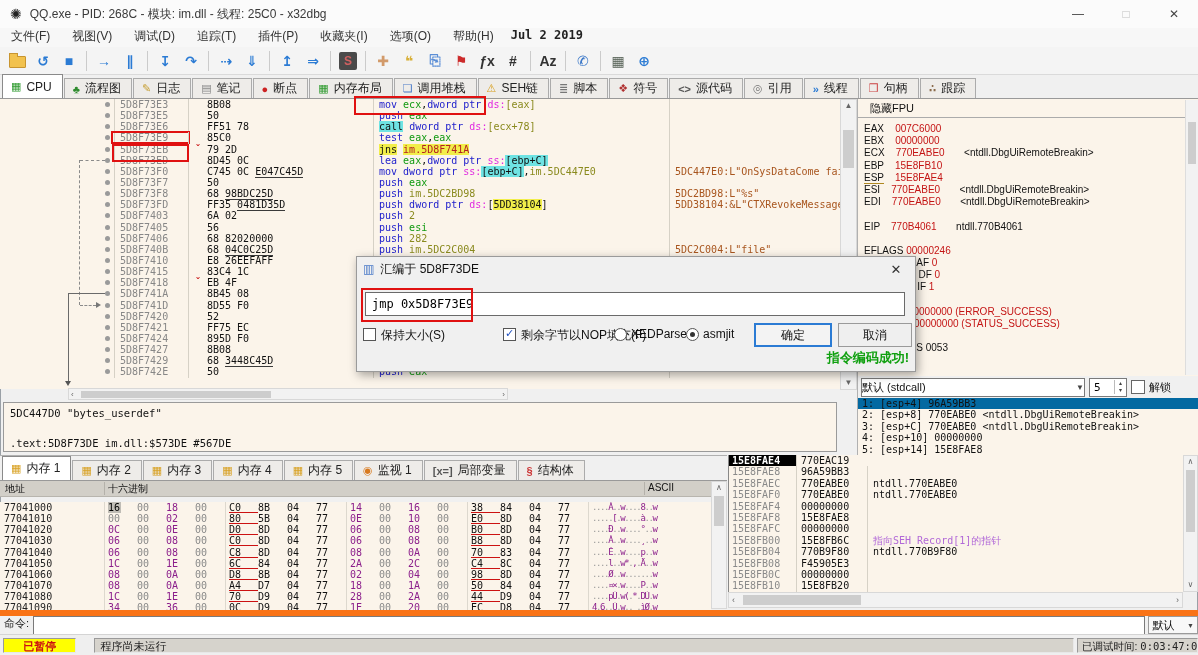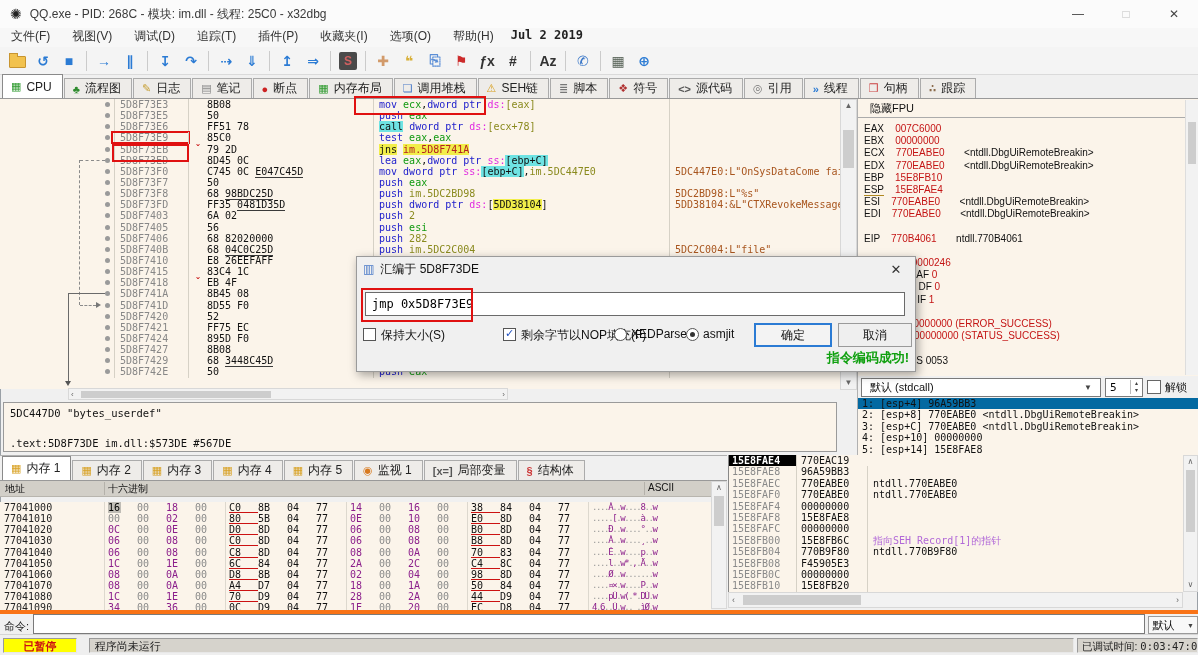--- a/index.html
+++ b/index.html
@@ -84,21 +84,21 @@
   #registers{position:absolute;left:857px;top:99px;width:341px;height:277px;background:#fbf4ea;
              border-left:1px solid #b0b0b0;box-sizing:border-box;overflow:hidden}
   #rheader{height:18px;line-height:18px;padding-left:12px;border-bottom:1px solid #ababab;font-size:11px;color:#111}
   #rbody{padding:5px 0 0 6px;font-family:Liberation Sans, sans-serif;font-size:10px}
   .rrow{height:12.2px;line-height:12.2px;white-space:pre}
   .k{color:#111}.r{color:#c41414}.ku{color:#111;border-bottom:1px solid #b08820}
   
   #argsbar{position:absolute;left:857px;top:376px;width:341px;height:22px;background:#f0f0f0;
            border-left:1px solid #b0b0b0;display:flex;align-items:center;gap:4px;padding:0 3px;box-sizing:border-box}
   #argcombo{width:222px;height:17px;line-height:17px;background:#fff;border:1px solid #7a7a7a;font-size:11px;
-            padding:0 8px;display:flex;justify-content:space-between;align-items:flex-end;color:#111}
+            padding:0 0;display:flex;justify-content:space-between;align-items:flex-end;color:#111}
   #argcombo .dd{font-size:8px;color:#444}
   #argspin{width:36px;height:17px;background:#fff;border:1px solid #7a7a7a;display:flex;align-items:center}
   #argspin .num{flex:1;font-size:11px;padding-left:4px}
   #argspin .spins{width:11px;font-size:6px;line-height:7px;text-align:center;color:#444;border-left:1px solid #bbb}
   #argunlock{display:flex;align-items:center;gap:4px;font-size:11px;color:#111}
   .cbsq{width:12px;height:12px;background:#fff;border:1px solid #666;display:inline-block}
   #argslist{position:absolute;left:857px;top:398px;width:341px;height:57px;background:#fbf4ea;
             border-left:1px solid #b0b0b0;box-sizing:border-box;font-family:"DejaVu Sans Mono",monospace;font-size:10px;overflow:hidden}
   .arow{height:11.4px;line-height:11.5px;white-space:pre;padding-left:4px;color:#111}
   .arow.sel{background:#0369a1}
@@ -130,33 +130,33 @@
   
   #stack{position:absolute;left:728px;top:455px;width:455px;height:137px;background:#fbf4ea;border-left:1px solid #888;
          box-sizing:border-box;overflow:hidden;font-family:"DejaVu Sans Mono",monospace;font-size:10px}
   .srow{display:flex;height:11.4px;line-height:11.5px;white-space:pre}
   .sa{width:64px;flex:none;padding-left:3px;color:#8a8a8a}
   .sa.sel{background:#000;color:#fff;font-weight:bold}
   .sv{width:66px;flex:none;padding-left:4px;color:#111;border-left:1px solid #d6d1c6}
   .sc{flex:1;padding-left:5px;border-left:1px solid #d6d1c6;overflow:hidden}
   .cret{color:#c03030}.cseh{color:#b269d8}.csym{color:#111}
   
-  #cmdbar{position:absolute;left:0;top:610px;width:1198px;height:24px;background:#f0f0f0;border-top:4px solid #f97316;
-          display:flex;align-items:flex-end;box-sizing:border-box}
+  #cmdbar{position:absolute;left:0;top:610px;width:1198px;height:24px;background:#f0f0f0;border-top:6px solid #f97316;
+          display:flex;align-items:flex-start;box-sizing:border-box}
   #cmdlabel{font-size:11px;color:#222;margin:0 4px 0 4px;white-space:nowrap}
   #cmdinput{width:1118px;height:16px;background:#fff;border:1px solid #7a7a7a}
   #cmdcombo{margin-left:3px;width:42px;height:16px;background:#f8f8f8;border:1px solid #9a9a9a;display:flex;
             align-items:center;justify-content:space-between;padding:0 3px;font-size:11px;color:#111}
   #cmdcombo .dd{font-size:7px;color:#444}
   
   #statusbar{position:absolute;left:0;top:634px;width:1198px;height:21px;background:#efefef;border-top:1px solid #d4d4d4;
              display:flex;align-items:center;font-size:11px;box-sizing:border-box}
   .spanel{border:1px solid;border-color:#9a9a9a #e8e8e8 #e8e8e8 #9a9a9a;height:15px;line-height:15px;box-sizing:border-box}
   #sb-state{margin-left:3px;width:74px;text-align:center;background:#ffff00;color:#cc1111;font-weight:bold}
-  #sb-msg{margin-left:12px;width:988px;padding-left:5px;background:#d6d3cc;color:#222}
+  #sb-msg{margin-left:18px;width:988px;padding-left:5px;background:#d6d3cc;color:#222}
   #sb-time{margin-left:3px;width:121px;padding-left:4px;background:#d6d3cc;color:#222;font-size:10.5px;white-space:nowrap}
   
   #dialog{position:absolute;left:356px;top:256px;width:560px;height:116px;background:#f0f0f0;border:1px solid #9a9a9a;
           box-shadow:2px 3px 9px rgba(0,0,0,.35);z-index:50;box-sizing:border-box}
   #dlg-titlebar{height:24px;display:flex;align-items:center;padding:0 6px;font-size:12px;color:#111}
   #dlg-icon{color:#4a7ac8;margin-right:6px;font-size:12px}
   #dlg-close{margin-left:auto;width:26px;text-align:center;font-size:13px;color:#333}
   #dlg-input{position:absolute;left:8px;top:35px;width:540px;height:24px;border:1px solid #6a6a6a;background:#fff;
              box-sizing:border-box;font-family:"DejaVu Sans Mono",monospace;font-size:12px;line-height:22px;padding-left:6px;color:#000}
   .dlg-label{position:absolute;font-size:12px;color:#111;top:70px}
@@ -345,21 +345,20 @@
   <div class="thumb"></div>
   <div class="arr">›</div>
 </div>
 
 <div id="registers">
   <div id="rheader">隐藏FPU</div>
   <div id="rbody">
       <div class="rrow"><span class="k">EAX    </span><span class="r">007C6000</span></div>
       <div class="rrow"><span class="k">EBX    </span><span class="r">00000000</span></div>
       <div class="rrow"><span class="k">ECX    </span><span class="r">770EABE0</span><span class="k">       &lt;ntdll.DbgUiRemoteBreakin&gt;</span></div>
-      <div class="rrow"><span class="k">EDX    </span><span class="r">770EABE0</span><span class="k">       &lt;ntdll.DbgUiRemoteBreakin&gt;</span></div>
       <div class="rrow"><span class="k">EBP    </span><span class="r">15E8FB10</span></div>
       <div class="rrow"><span class="ku">ESP</span><span class="k">    </span><span class="r">15E8FAE4</span></div>
       <div class="rrow"><span class="k">ESI    </span><span class="r">770EABE0</span><span class="k">       &lt;ntdll.DbgUiRemoteBreakin&gt;</span></div>
       <div class="rrow"><span class="k">EDI    </span><span class="r">770EABE0</span><span class="k">       &lt;ntdll.DbgUiRemoteBreakin&gt;</span></div>
       <div class="rrow"></div>
       <div class="rrow"><span class="k">EIP    </span><span class="r">770B4061</span><span class="k">       ntdll.770B4061</span></div>
       <div class="rrow"></div>
       <div class="rrow"><span class="k">EFLAGS </span><span class="r">00000246</span></div>
       <div class="rrow"><span class="k">ZF </span><span class="r">1</span><span class="k">  PF </span><span class="r">1</span><span class="k">  AF </span><span class="r">0</span></div>
       <div class="rrow"><span class="k">OF </span><span class="r">0</span><span class="k">  SF </span><span class="r">0</span><span class="k">  DF </span><span class="r">0</span></div>

